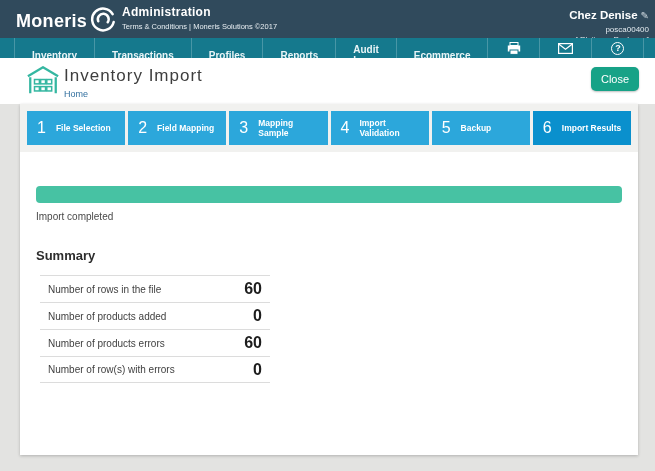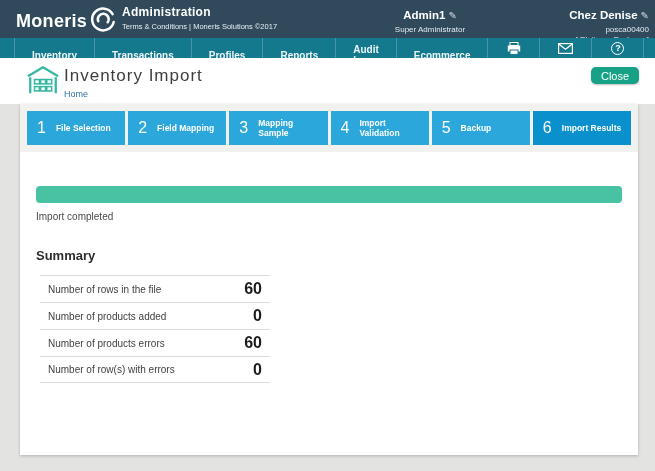--- a/index.html
+++ b/index.html
@@ -30,21 +30,21 @@
   .nav-icons { margin-left:auto; display:flex; align-items:stretch; margin-right:14px; }
   .nav-icon-cell { width:52px; display:flex; align-items:center; justify-content:center; border-left:1px solid rgba(255,255,255,.22); cursor:pointer; }
   .nav-icon-cell:last-child { border-right:1px solid rgba(255,255,255,.22); }
   .help-circle { width:13px; height:13px; border:1.2px solid #fff; border-radius:50%; color:#fff; font-size:9px; font-weight:bold; display:flex; align-items:center; justify-content:center; }
 
   
   .pageband { position:absolute; top:58px; left:0; right:0; height:46px; background:#ffffff; }
   .ph-icon { position:absolute; left:26px; top:6px; }
   .ph-title { position:absolute; left:64px; top:8px; font-size:17px; color:#3e3e3e; letter-spacing:1px; }
   .ph-crumb { position:absolute; left:64px; top:31px; font-size:9px; color:#33709f; cursor:pointer; }
-  .close-btn { position:absolute; right:16px; top:9px; width:48px; height:17px; background:#17a287; border:none; border-radius:5px; color:#fff; font-size:11px; font-family:inherit; cursor:pointer; box-shadow:0 1px 2px rgba(0,0,0,.25); }
+  .close-btn { position:absolute; right:16px; top:9px; width:48px; height:24px; background:#17a287; border:none; border-radius:5px; color:#fff; font-size:11px; font-family:inherit; cursor:pointer; box-shadow:0 1px 2px rgba(0,0,0,.25); }
 
   
   .panel { position:absolute; top:104px; left:20px; width:618px; bottom:16px; background:#fff; box-shadow:0 1px 3px rgba(0,0,0,.22); }
   .steps-strip { background:#f1f1ef; padding:7px; display:flex; gap:3px; }
   .step { flex:1; height:34px; background:#2ca7db; color:#fff; display:flex; align-items:center; padding-left:10px; cursor:pointer; }
   .step.active { background:#0a90cd; }
   .step-num { font-size:16px; font-weight:normal; margin-right:10px; }
   .step-label { font-size:8.5px; font-weight:bold; line-height:1.2; text-align:left; padding-right:4px; }
 
   .progress-wrap { margin:34px 16px 0; }
@@ -69,27 +69,20 @@
       <span class="logo-swirl">
         <svg width="27" height="27" viewBox="0 0 28 28">
           <path d="M24.5 8.5 A 11.3 11.3 0 1 0 25.6 16.5" fill="none" stroke="#ffffff" stroke-width="2.6" stroke-linecap="round"></path>
           <path d="M9.6 15.8 A 5.6 5.6 0 1 1 19.4 16.8" fill="none" stroke="#ffffff" stroke-width="2.6" stroke-linecap="round"></path>
         </svg>
       </span>
     </div>
     <div class="app-id">
       <div class="app-title">Administration</div>
       <div class="app-subtitle">Terms &amp; Conditions | Moneris Solutions ©2017</div>
-    </div>
-    <div class="user-block user-admin">
-      <div>
-        <span class="user-name">Admin1</span><span class="edit-pencil">✎</span>
-      </div>
-      <div class="user-sub">Super Administrator</div>
-      <div><span class="user-signout">Sign Out</span></div>
     </div>
     <div class="user-block user-merchant">
       <div>
         <span class="user-name">Chez Denise</span><span class="edit-pencil">✎</span>
       </div>
       <div class="user-sub">posca00400</div>
       <div class="user-sub">[ Platinum Package ]</div>
     </div>
   </div>
 

